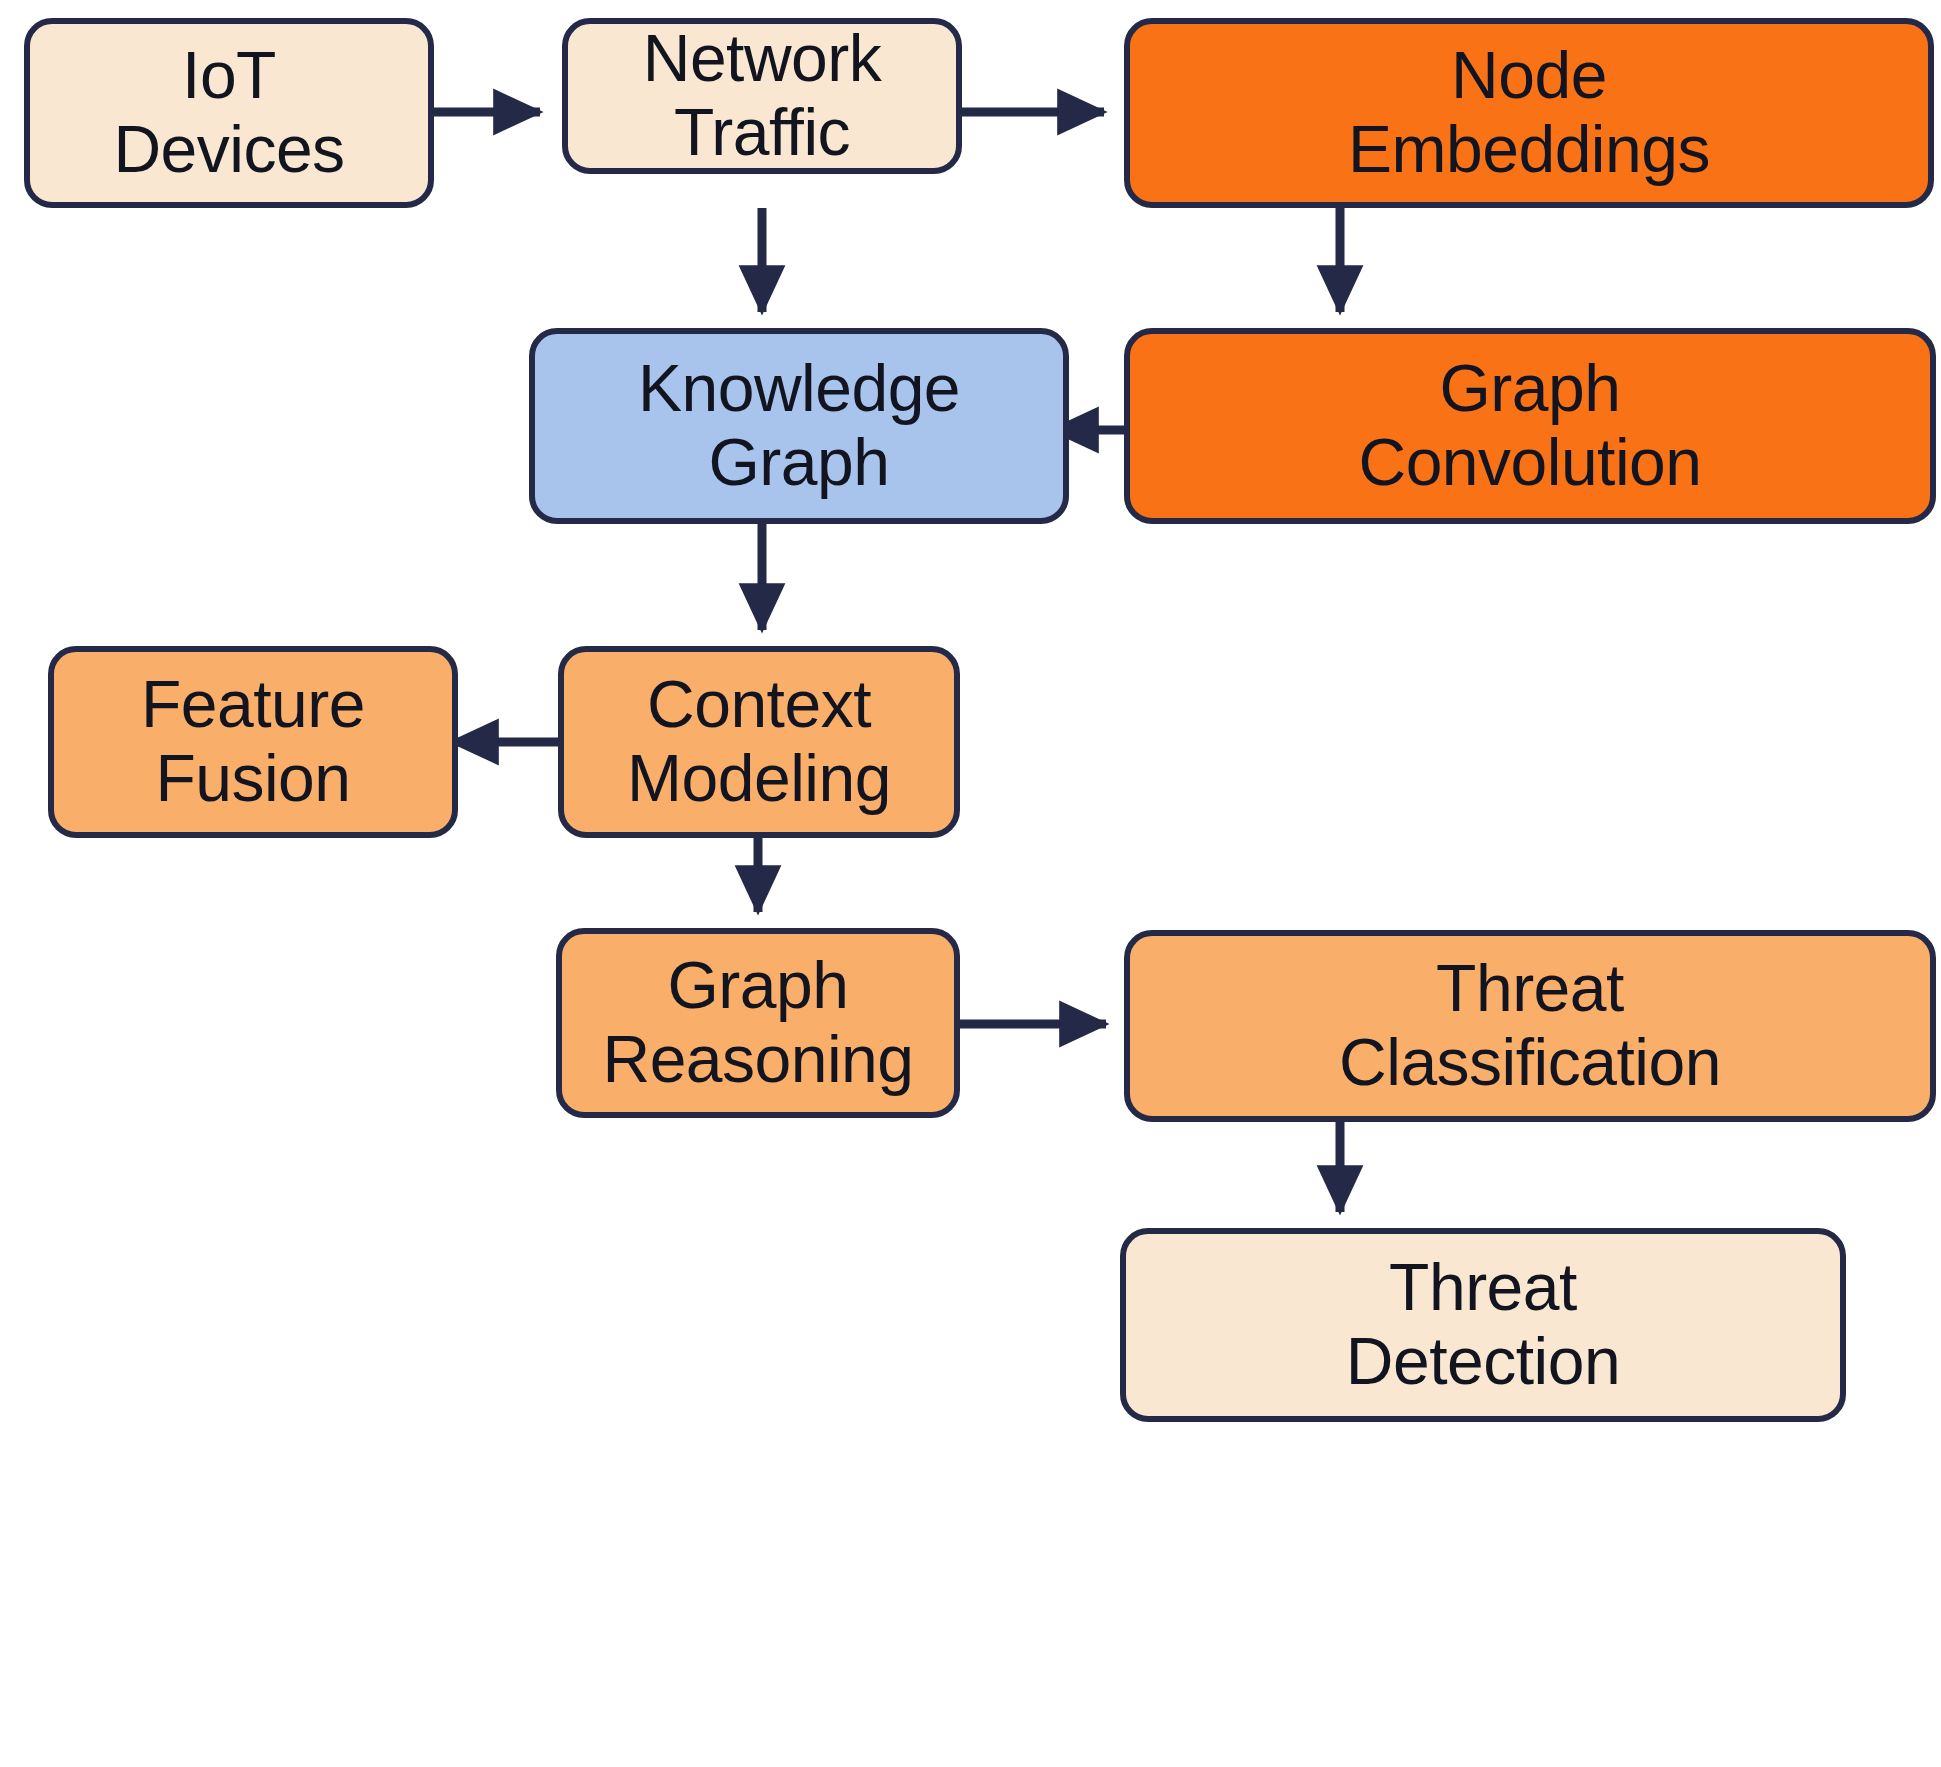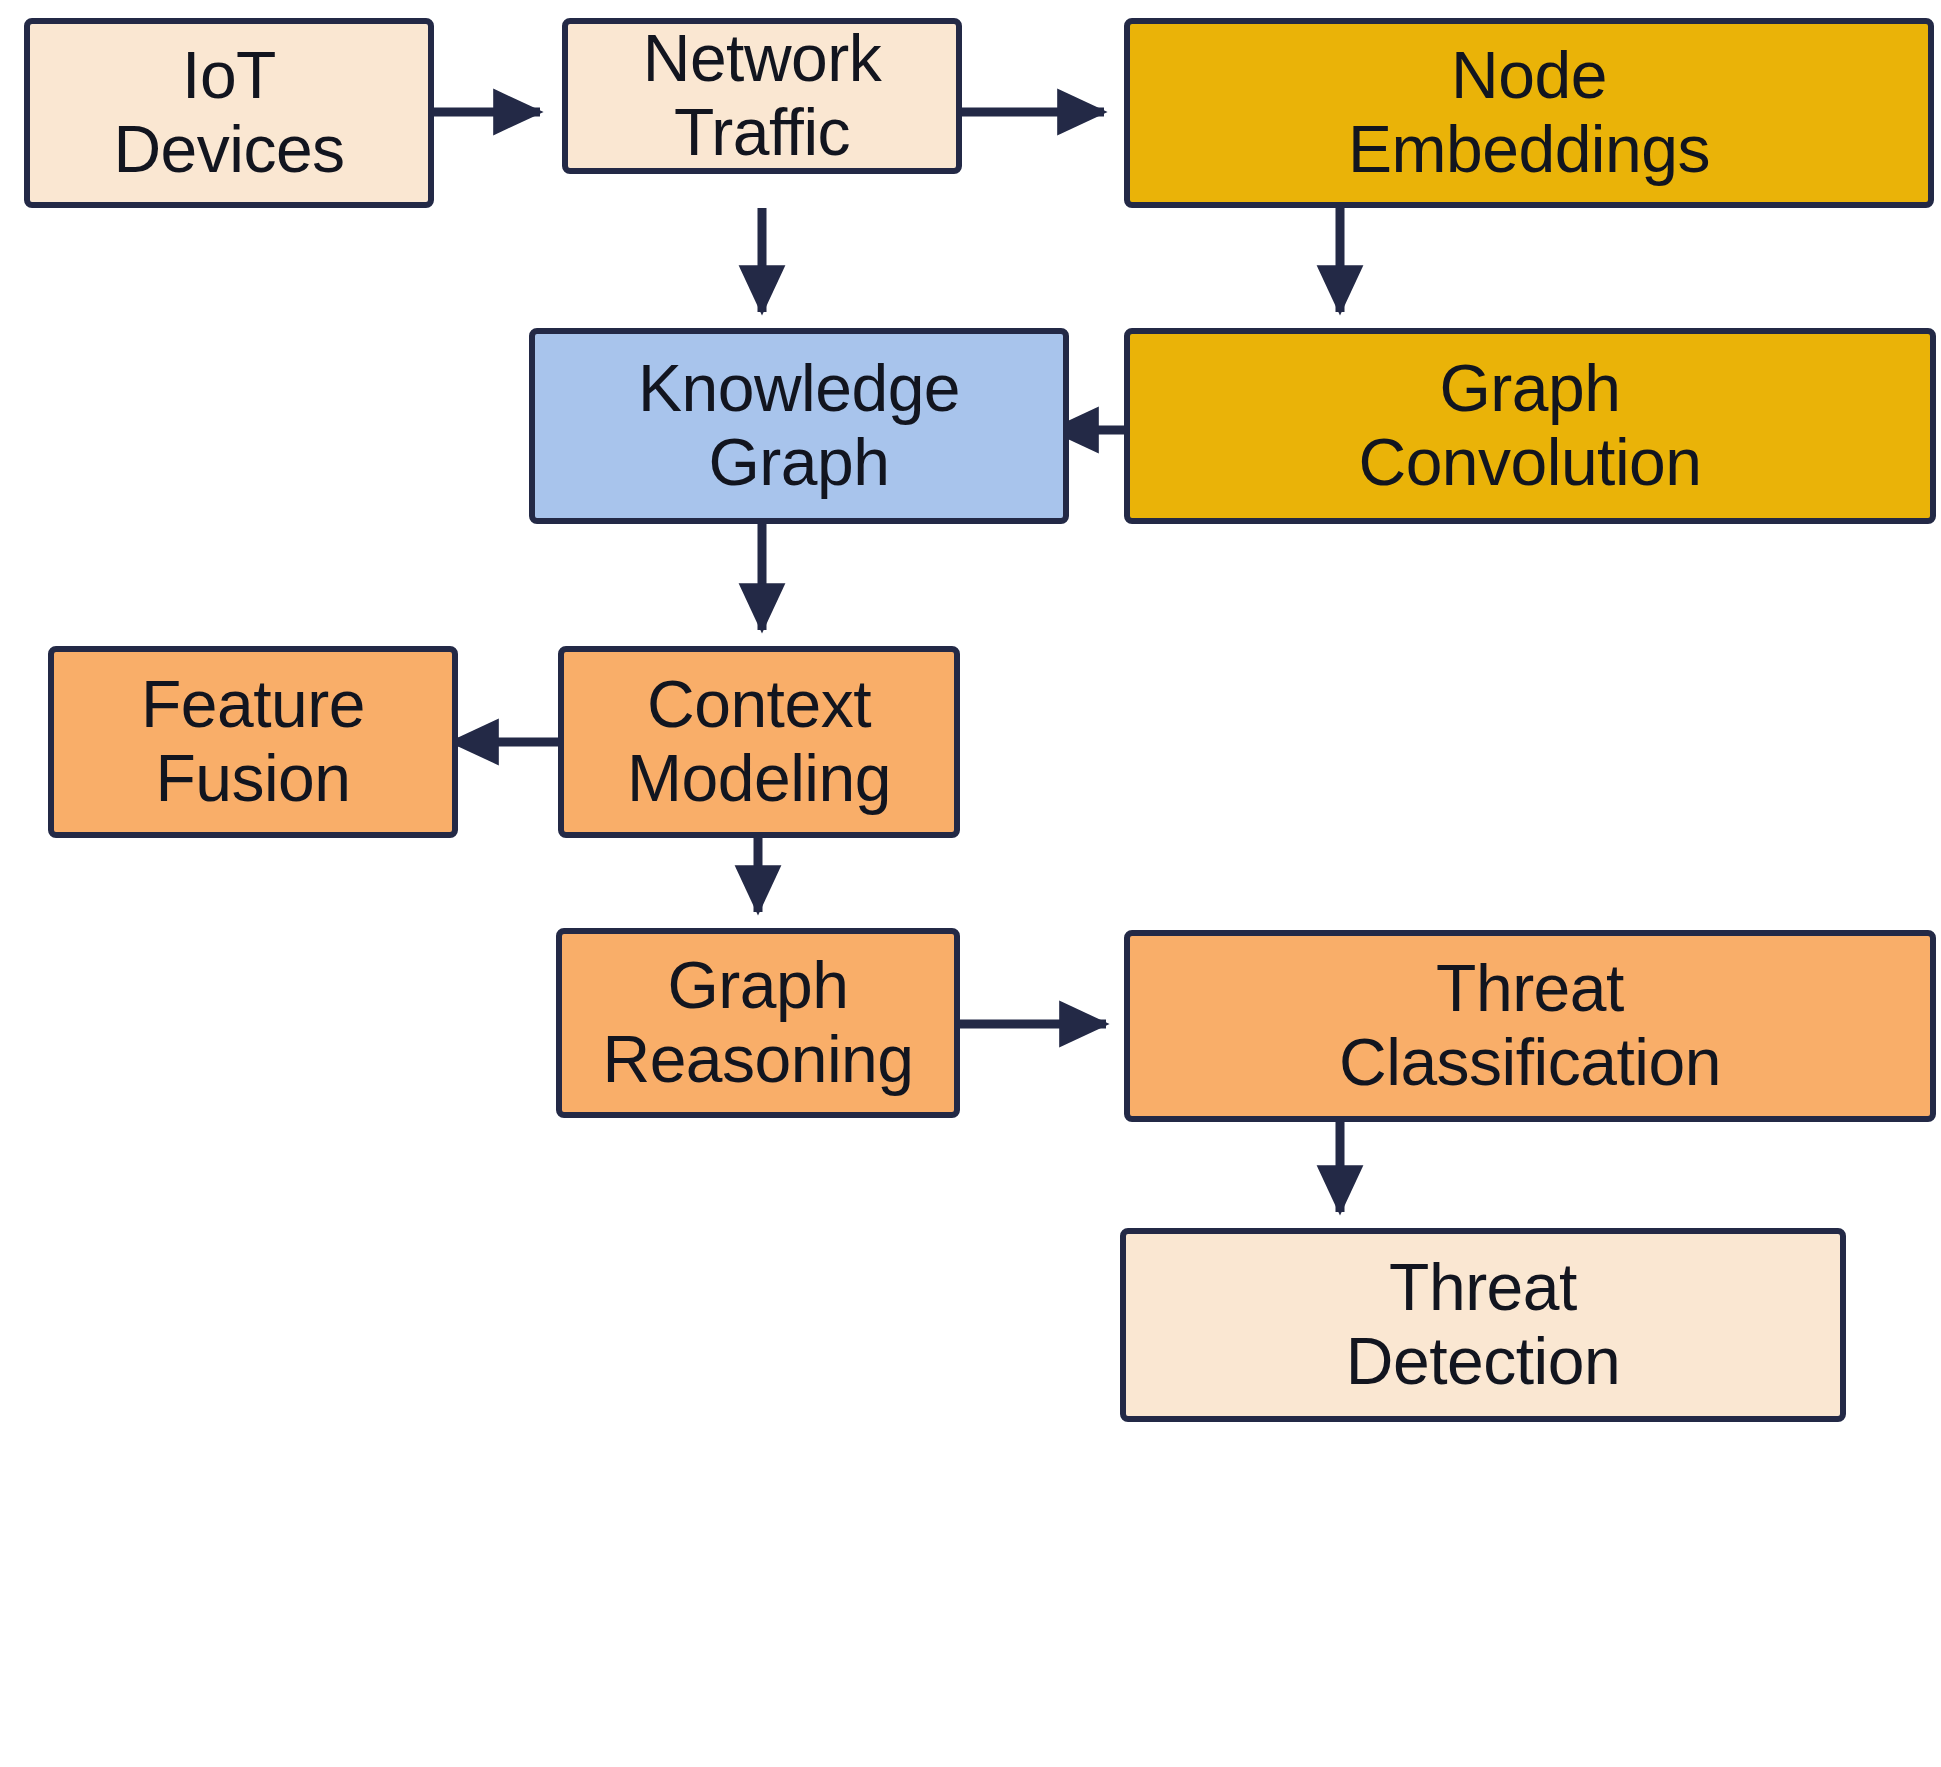--- a/index.html
+++ b/index.html
@@ -20,35 +20,35 @@
     left: 0;
     top: 0;
     width: 1941px;
     height: 1767px;
     pointer-events: none;
   }
   .node {
     position: absolute;
     box-sizing: border-box;
     border: 6px solid #232946;
-    border-radius: 8px;
+    border-radius: 28px;
     display: flex;
     align-items: center;
     justify-content: center;
     text-align: center;
     color: #12151f;
     font-size: 66px;
     line-height: 1.12;
     font-weight: 400;
     letter-spacing: -0.5px;
     white-space: pre-line;
     padding: 4px 10px;
   }
   .fill-cream   { background: #FAE7D2; }
-  .fill-purple  { background: #eab308; }
+  .fill-purple  { background: #f97316; }
   .fill-blue    { background: #A8C4EC; margin-left: 35px; }
   .fill-orange  { background: #F9AE69; }
 </style>
 </head>
 <body>
 
 <div id="canvas">
 
   <svg id="edge-layer" viewBox="0 0 1941 1767">
     <defs>

